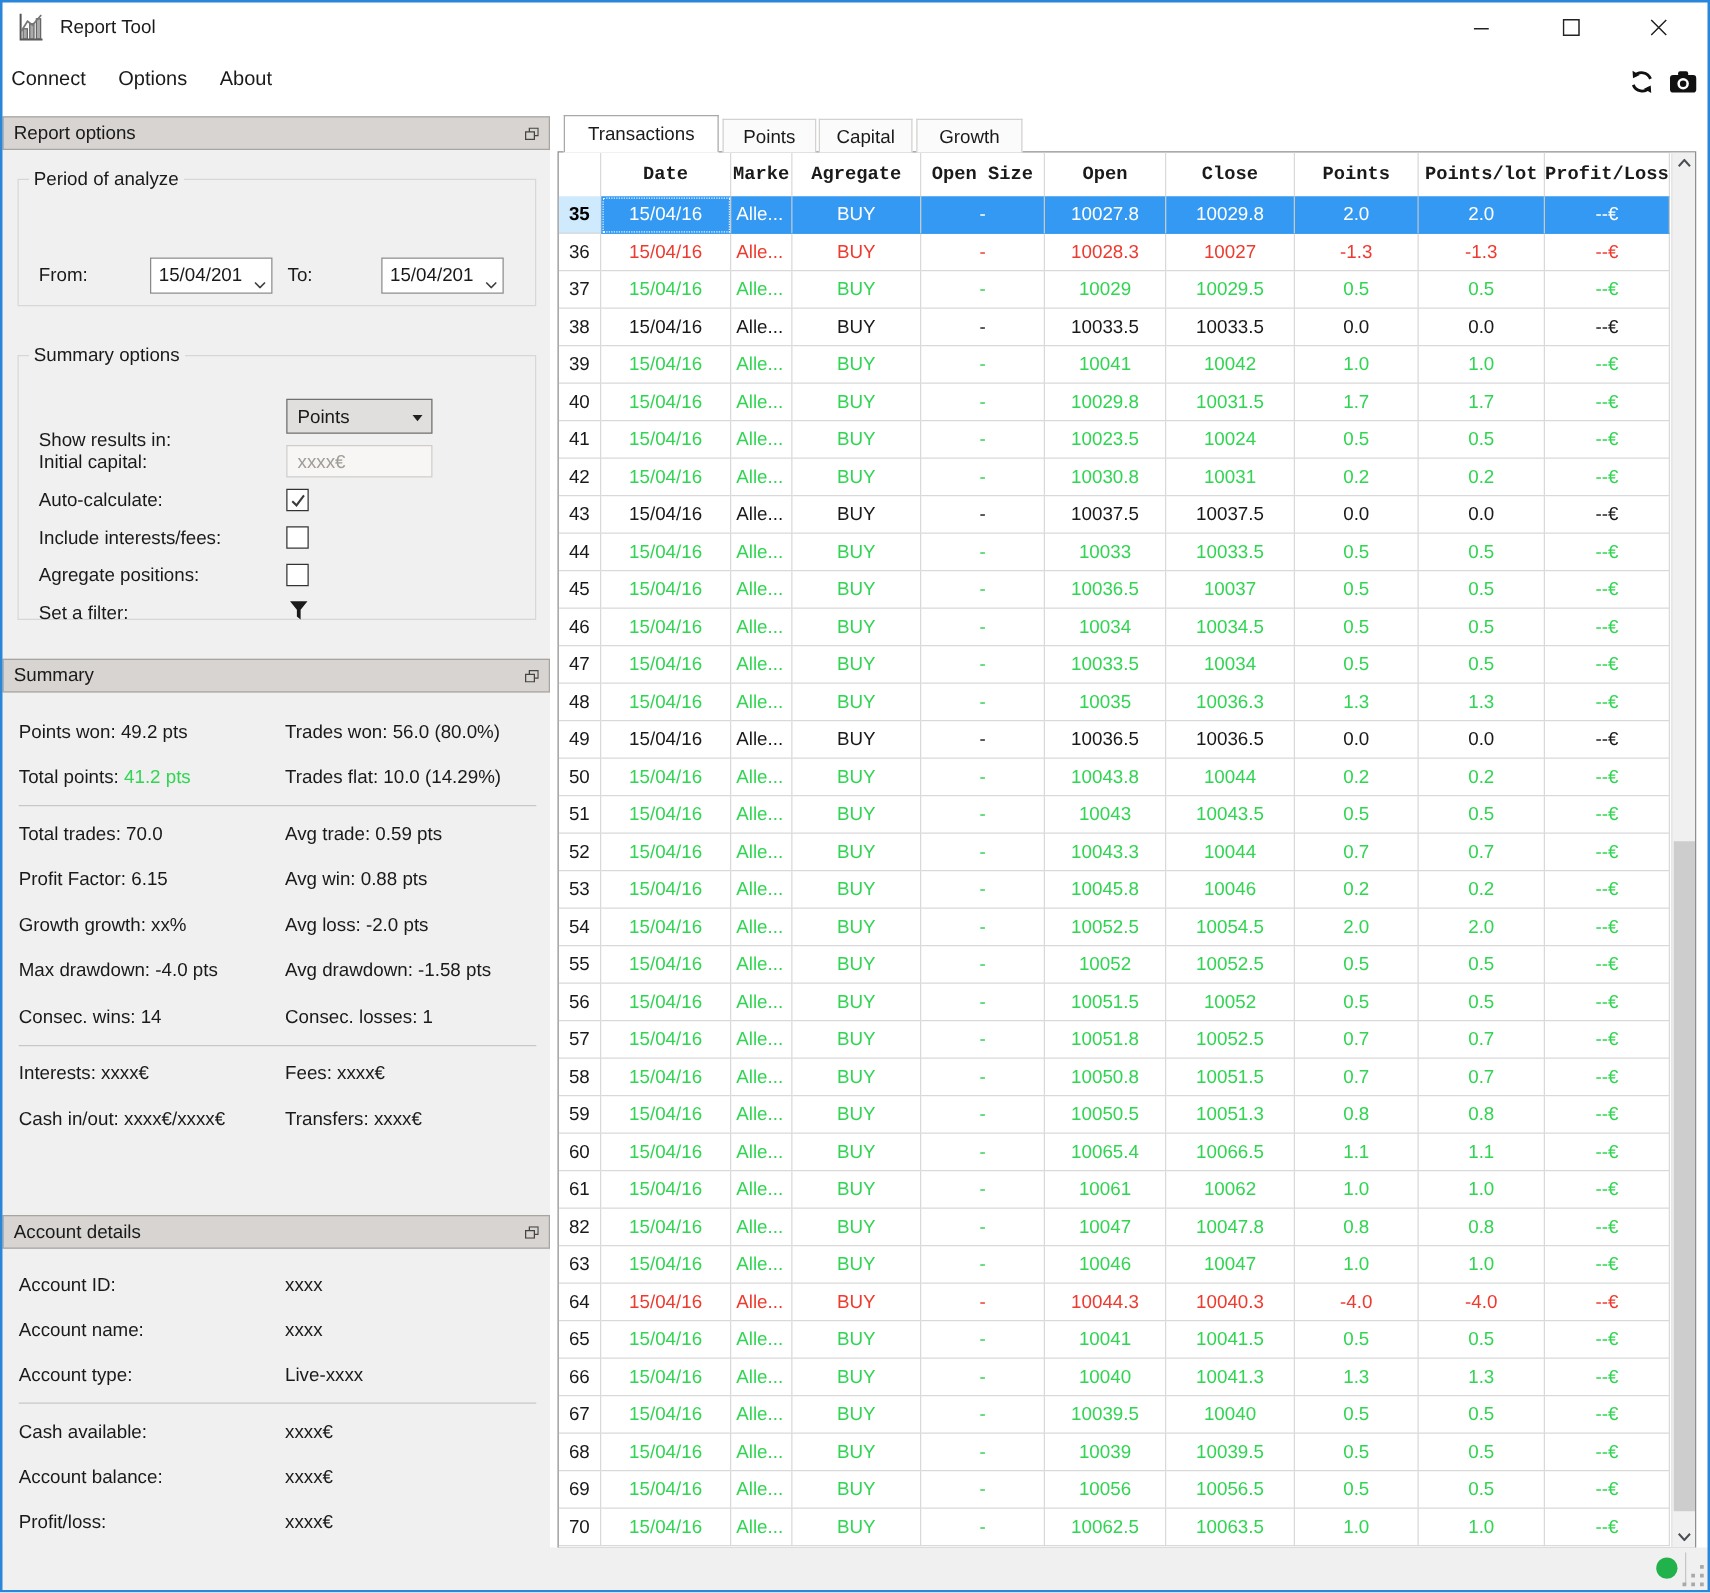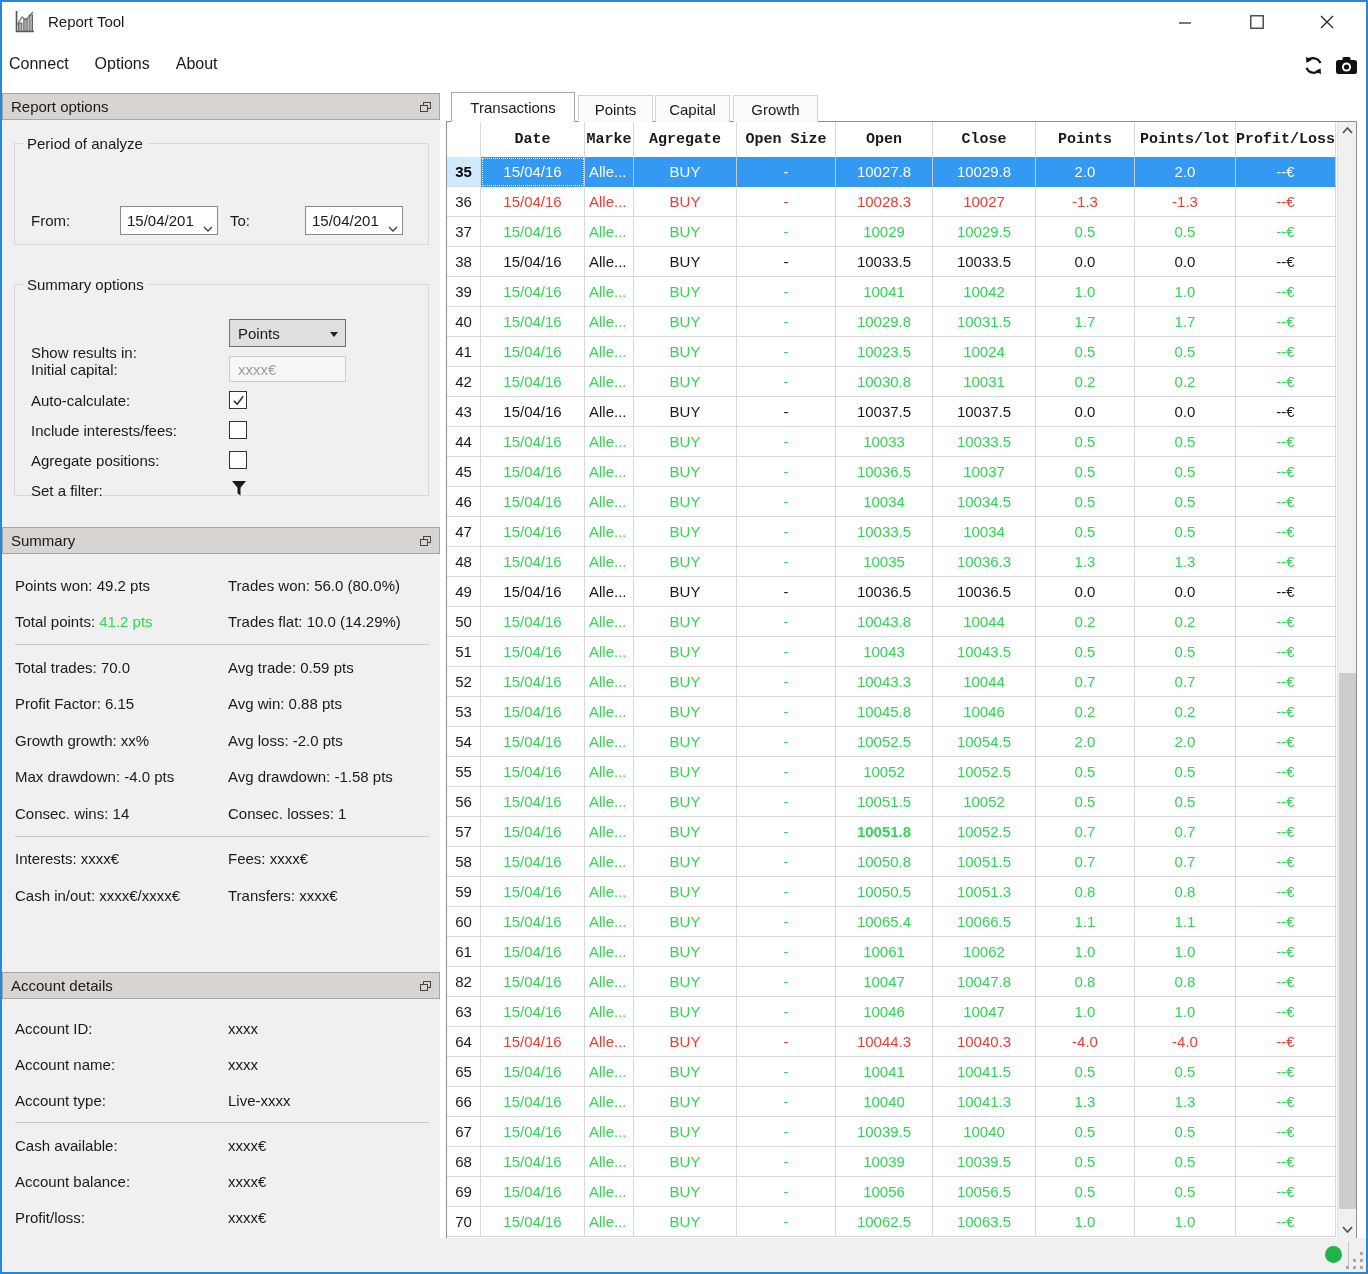--- a/index.html
+++ b/index.html
@@ -613,21 +613,21 @@
         <div class="td tone-pos" style="width: 99px;">0.5</div>
         <div class="td tone-pos" style="width: 101px;">0.5</div>
         <div class="td tone-pos" style="width: 100px;">--€</div>
       </div>
       <div class="trow">
         <div class="td rownum" style="width: 34px;">57</div>
         <div class="td tone-pos" style="width: 104px;">15/04/16</div>
         <div class="td market tone-pos" style="width: 49px;">Alle...</div>
         <div class="td tone-pos" style="width: 103px;">BUY</div>
         <div class="td tone-pos" style="width: 99px;">-</div>
-        <div class="td tone-pos" style="width: 97px; font-weight: bold;">10051.8</div>
+        <div class="td tone-pos" style="width: 97px;">10051.8</div>
         <div class="td tone-pos" style="width: 103px;">10052.5</div>
         <div class="td tone-pos" style="width: 99px;">0.7</div>
         <div class="td tone-pos" style="width: 101px;">0.7</div>
         <div class="td tone-pos" style="width: 100px;">--€</div>
       </div>
       <div class="trow">
         <div class="td rownum" style="width: 34px;">58</div>
         <div class="td tone-pos" style="width: 104px;">15/04/16</div>
         <div class="td market tone-pos" style="width: 49px;">Alle...</div>
         <div class="td tone-pos" style="width: 103px;">BUY</div>

